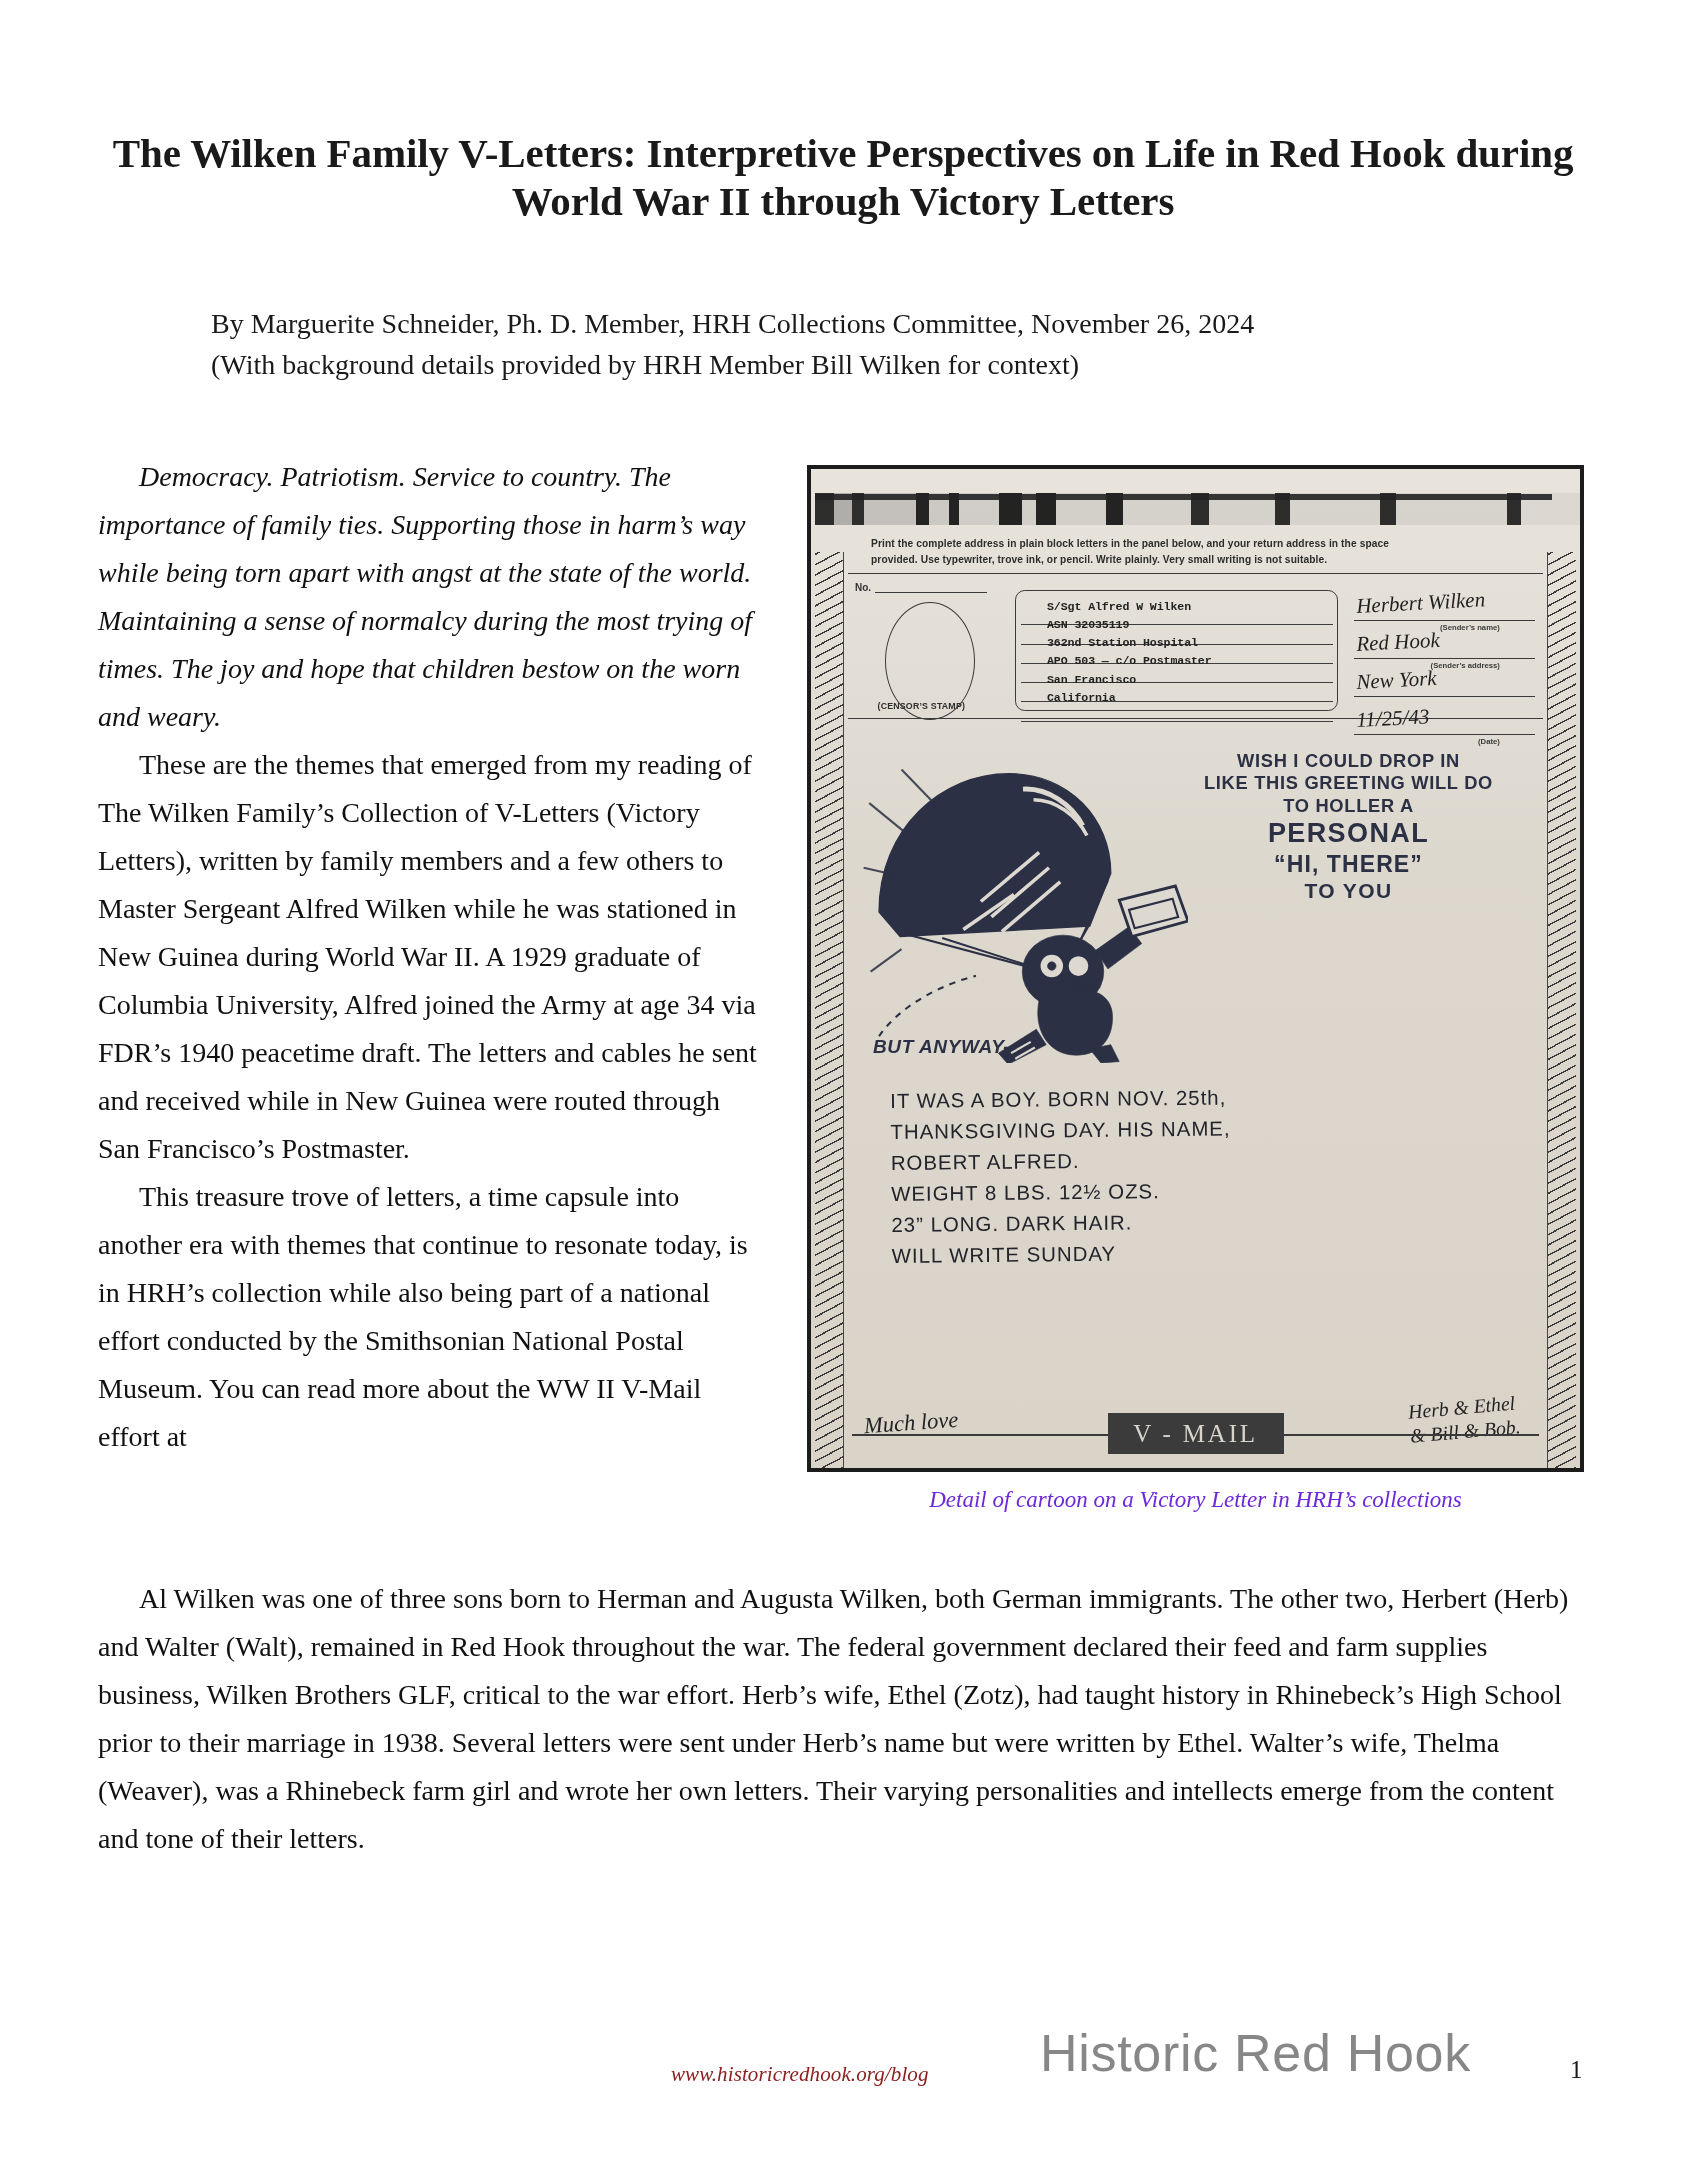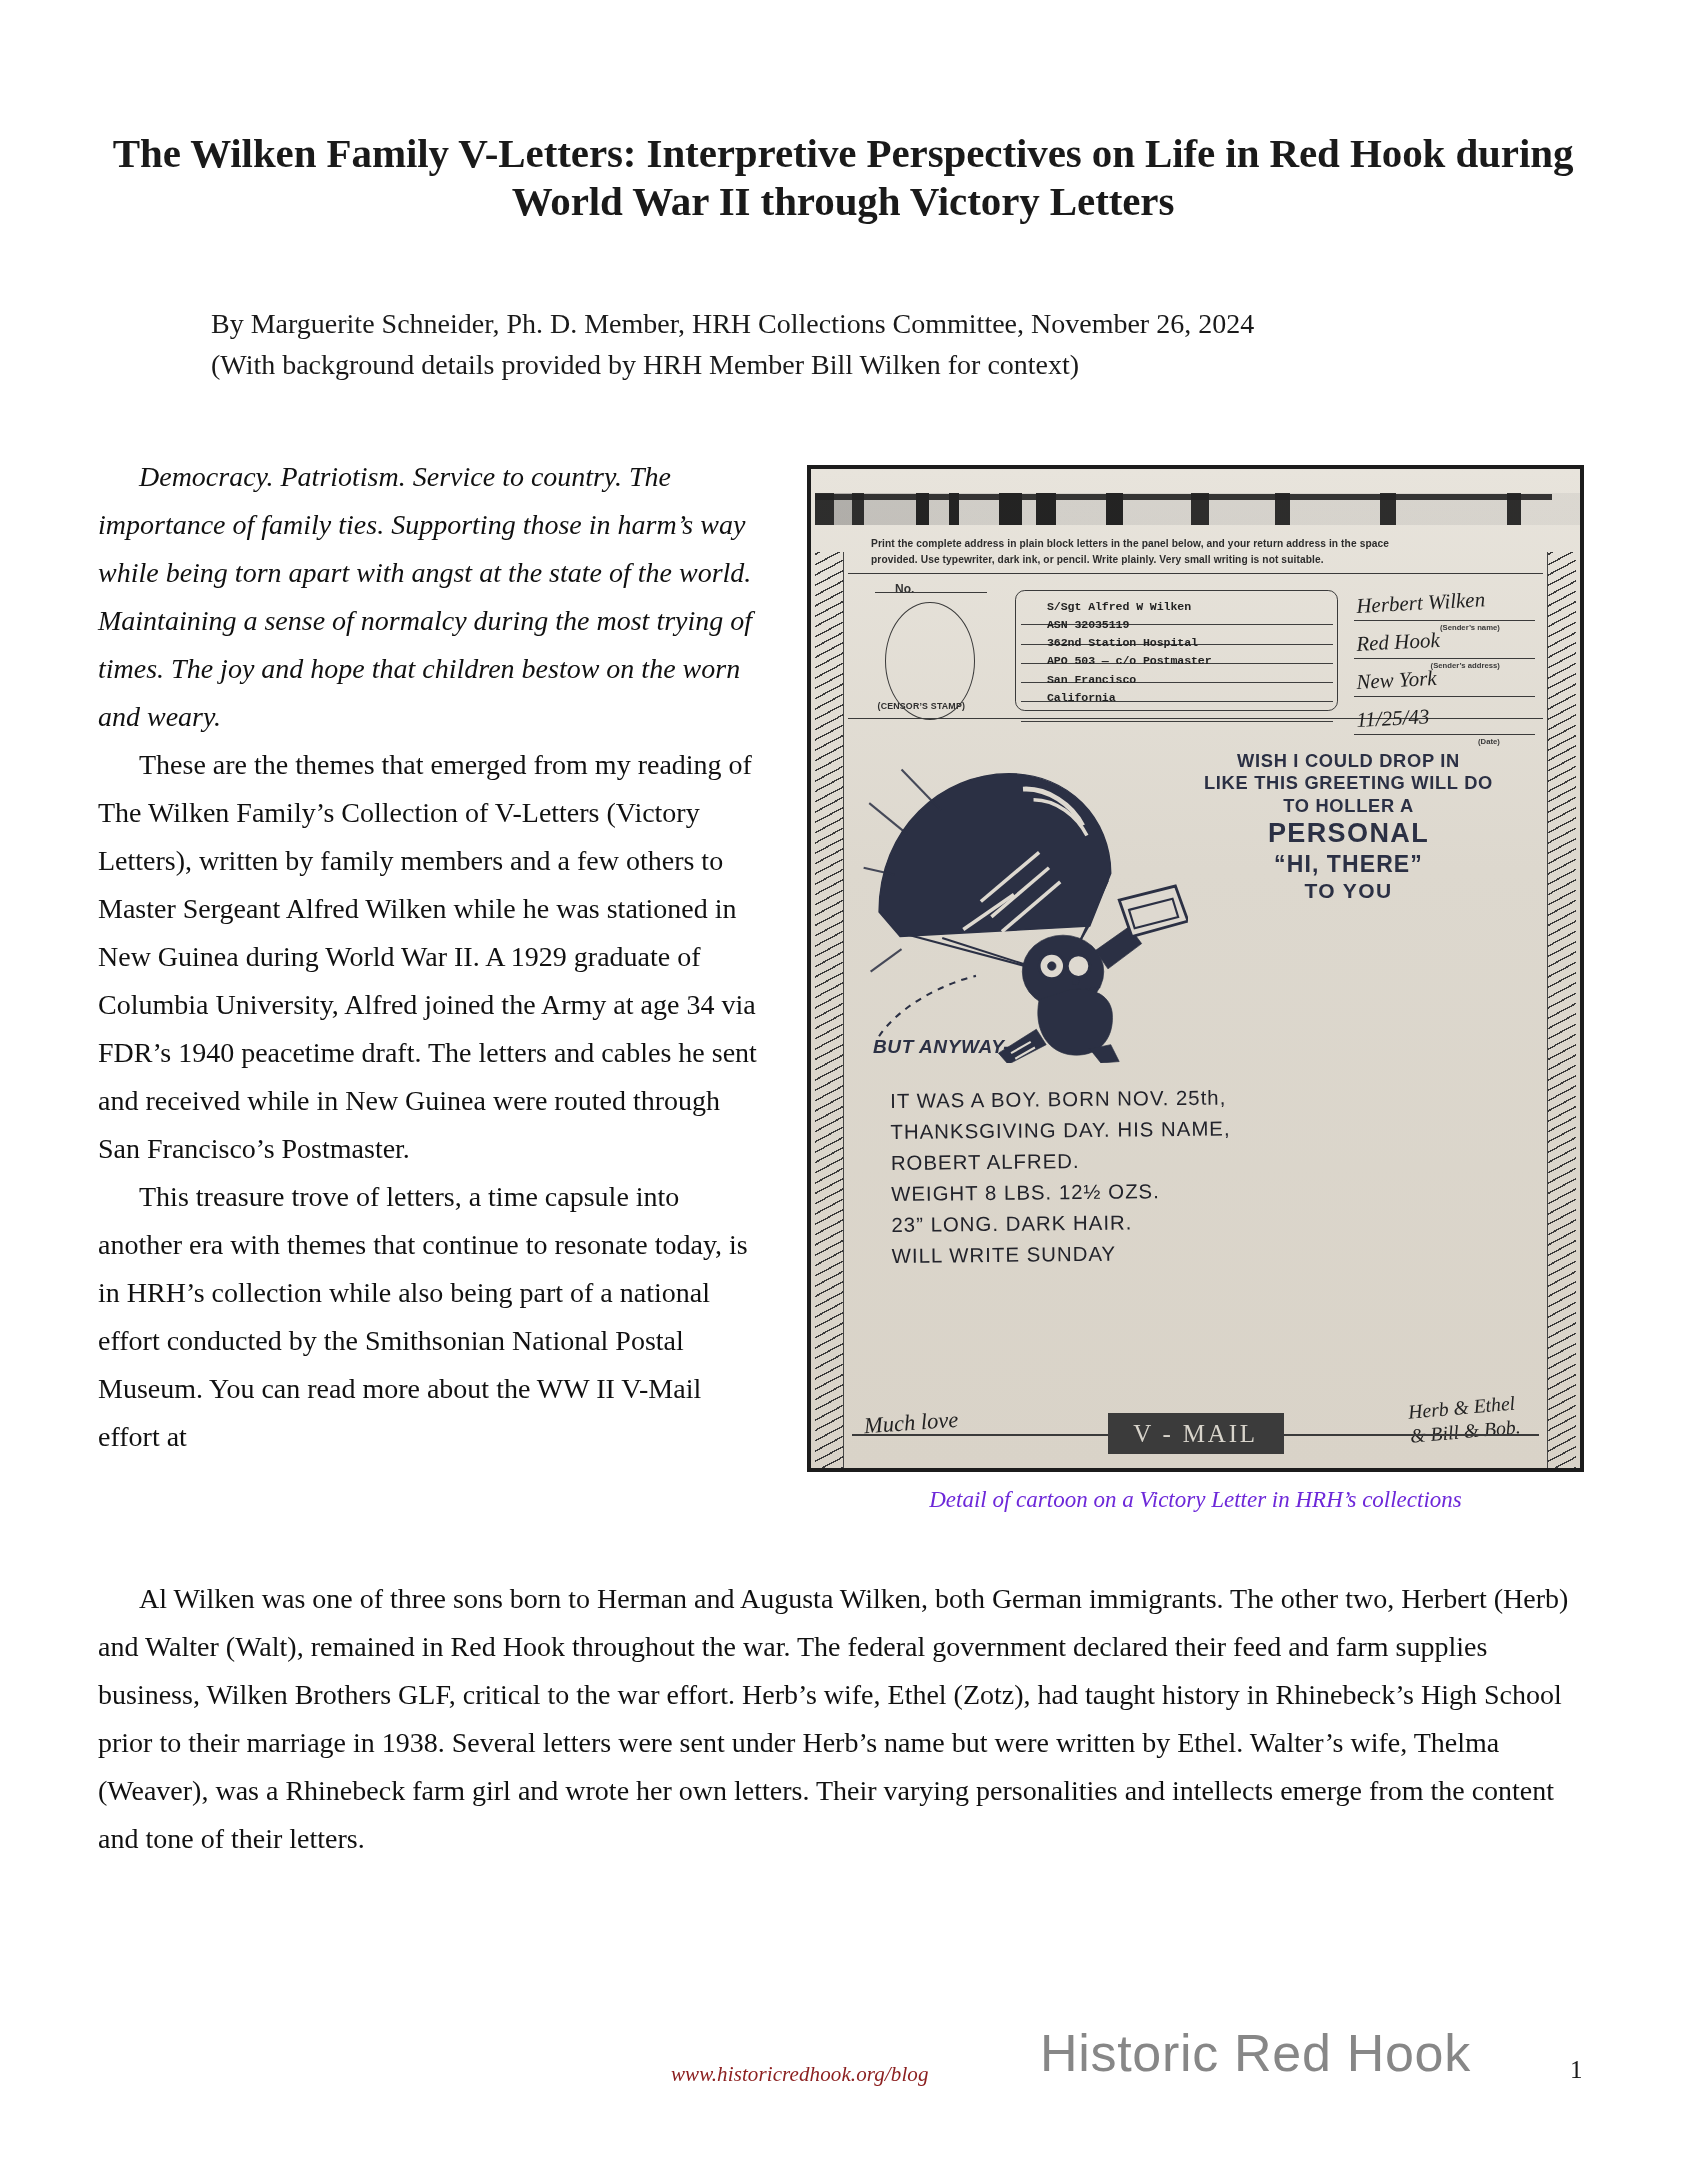--- a/index.html
+++ b/index.html
@@ -178,24 +178,23 @@
     right: 37px;
     height: 144px;
     border-top: 1.4px solid #3a3a3a;
     border-bottom: 1.4px solid #3a3a3a;
   }
   .no-label {
     position: absolute;
     left: 7px;
     top: 8.4px;
     font-family: "Liberation Sans", sans-serif;
-    font-size: 12px;
+    font-size: 10px;
     font-weight: bold;
     color: #333;
-    margin-left: 40px;
   }
   .no-rule {
     position: absolute;
     left: 27px;
     top: 18.3px;
     width: 112px;
     border-bottom: 1.4px solid #3a3a3a;
   }
   .censor-oval {
     position: absolute;
@@ -453,21 +452,21 @@
 
 <div class="figure-wrap">
   <div class="vmail-frame">
     <div class="vmail-paper"></div>
     <div class="smudge-band"></div>
     <div class="smudge-rule"></div>
 
     <div class="hatch left"></div>
     <div class="hatch right"></div>
 
-    <div class="vmail-instructions">Print the complete address in plain block letters in the panel below, and your return address in the space provided. Use typewriter, dark ink, or pencil. Write plainly. Very small writing is not suitable.</div>
+    <div class="vmail-instructions">Print the complete address in plain block letters in the panel below, and your return address in the space provided. Use typewriter, trove ink, or pencil. Write plainly. Very small writing is not suitable.</div>
 
     <div class="addr-panel">
       <div class="no-label">No.</div>
       <div class="no-rule"></div>
       <div class="censor-oval"></div>
       <div class="censor-label">(CENSOR’S STAMP)</div>
 
       <div class="addr-rules">
         <div></div>
           <div></div>

